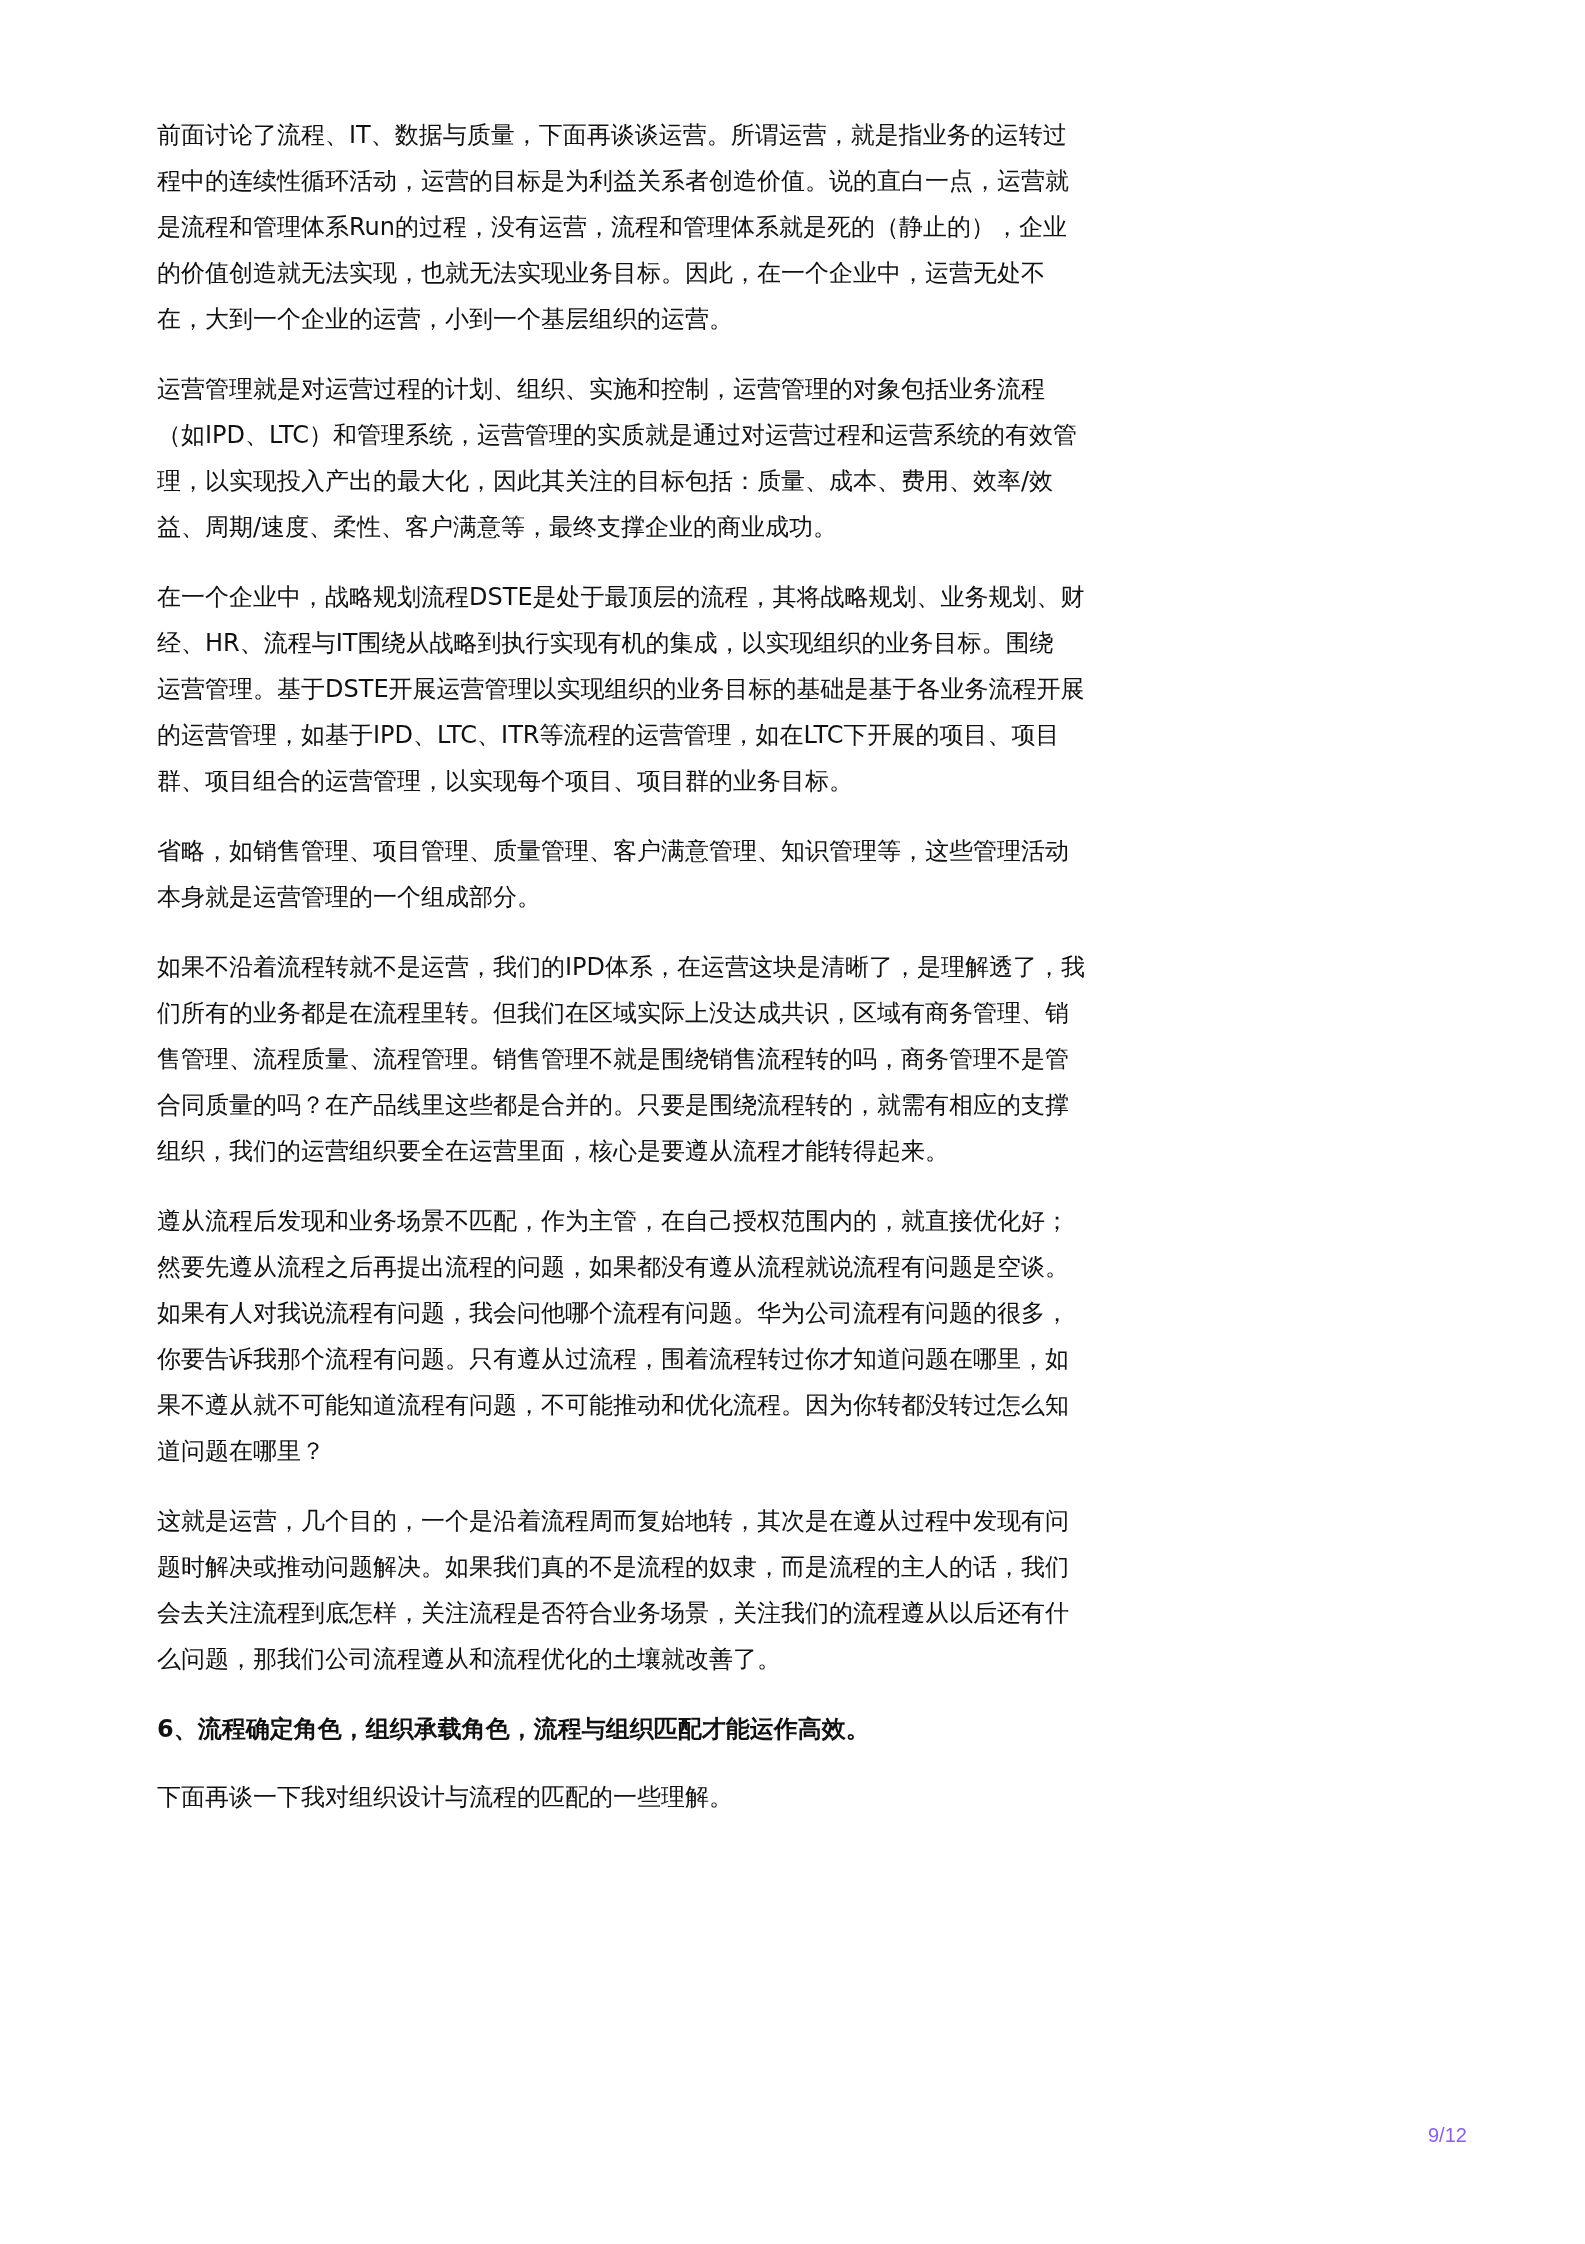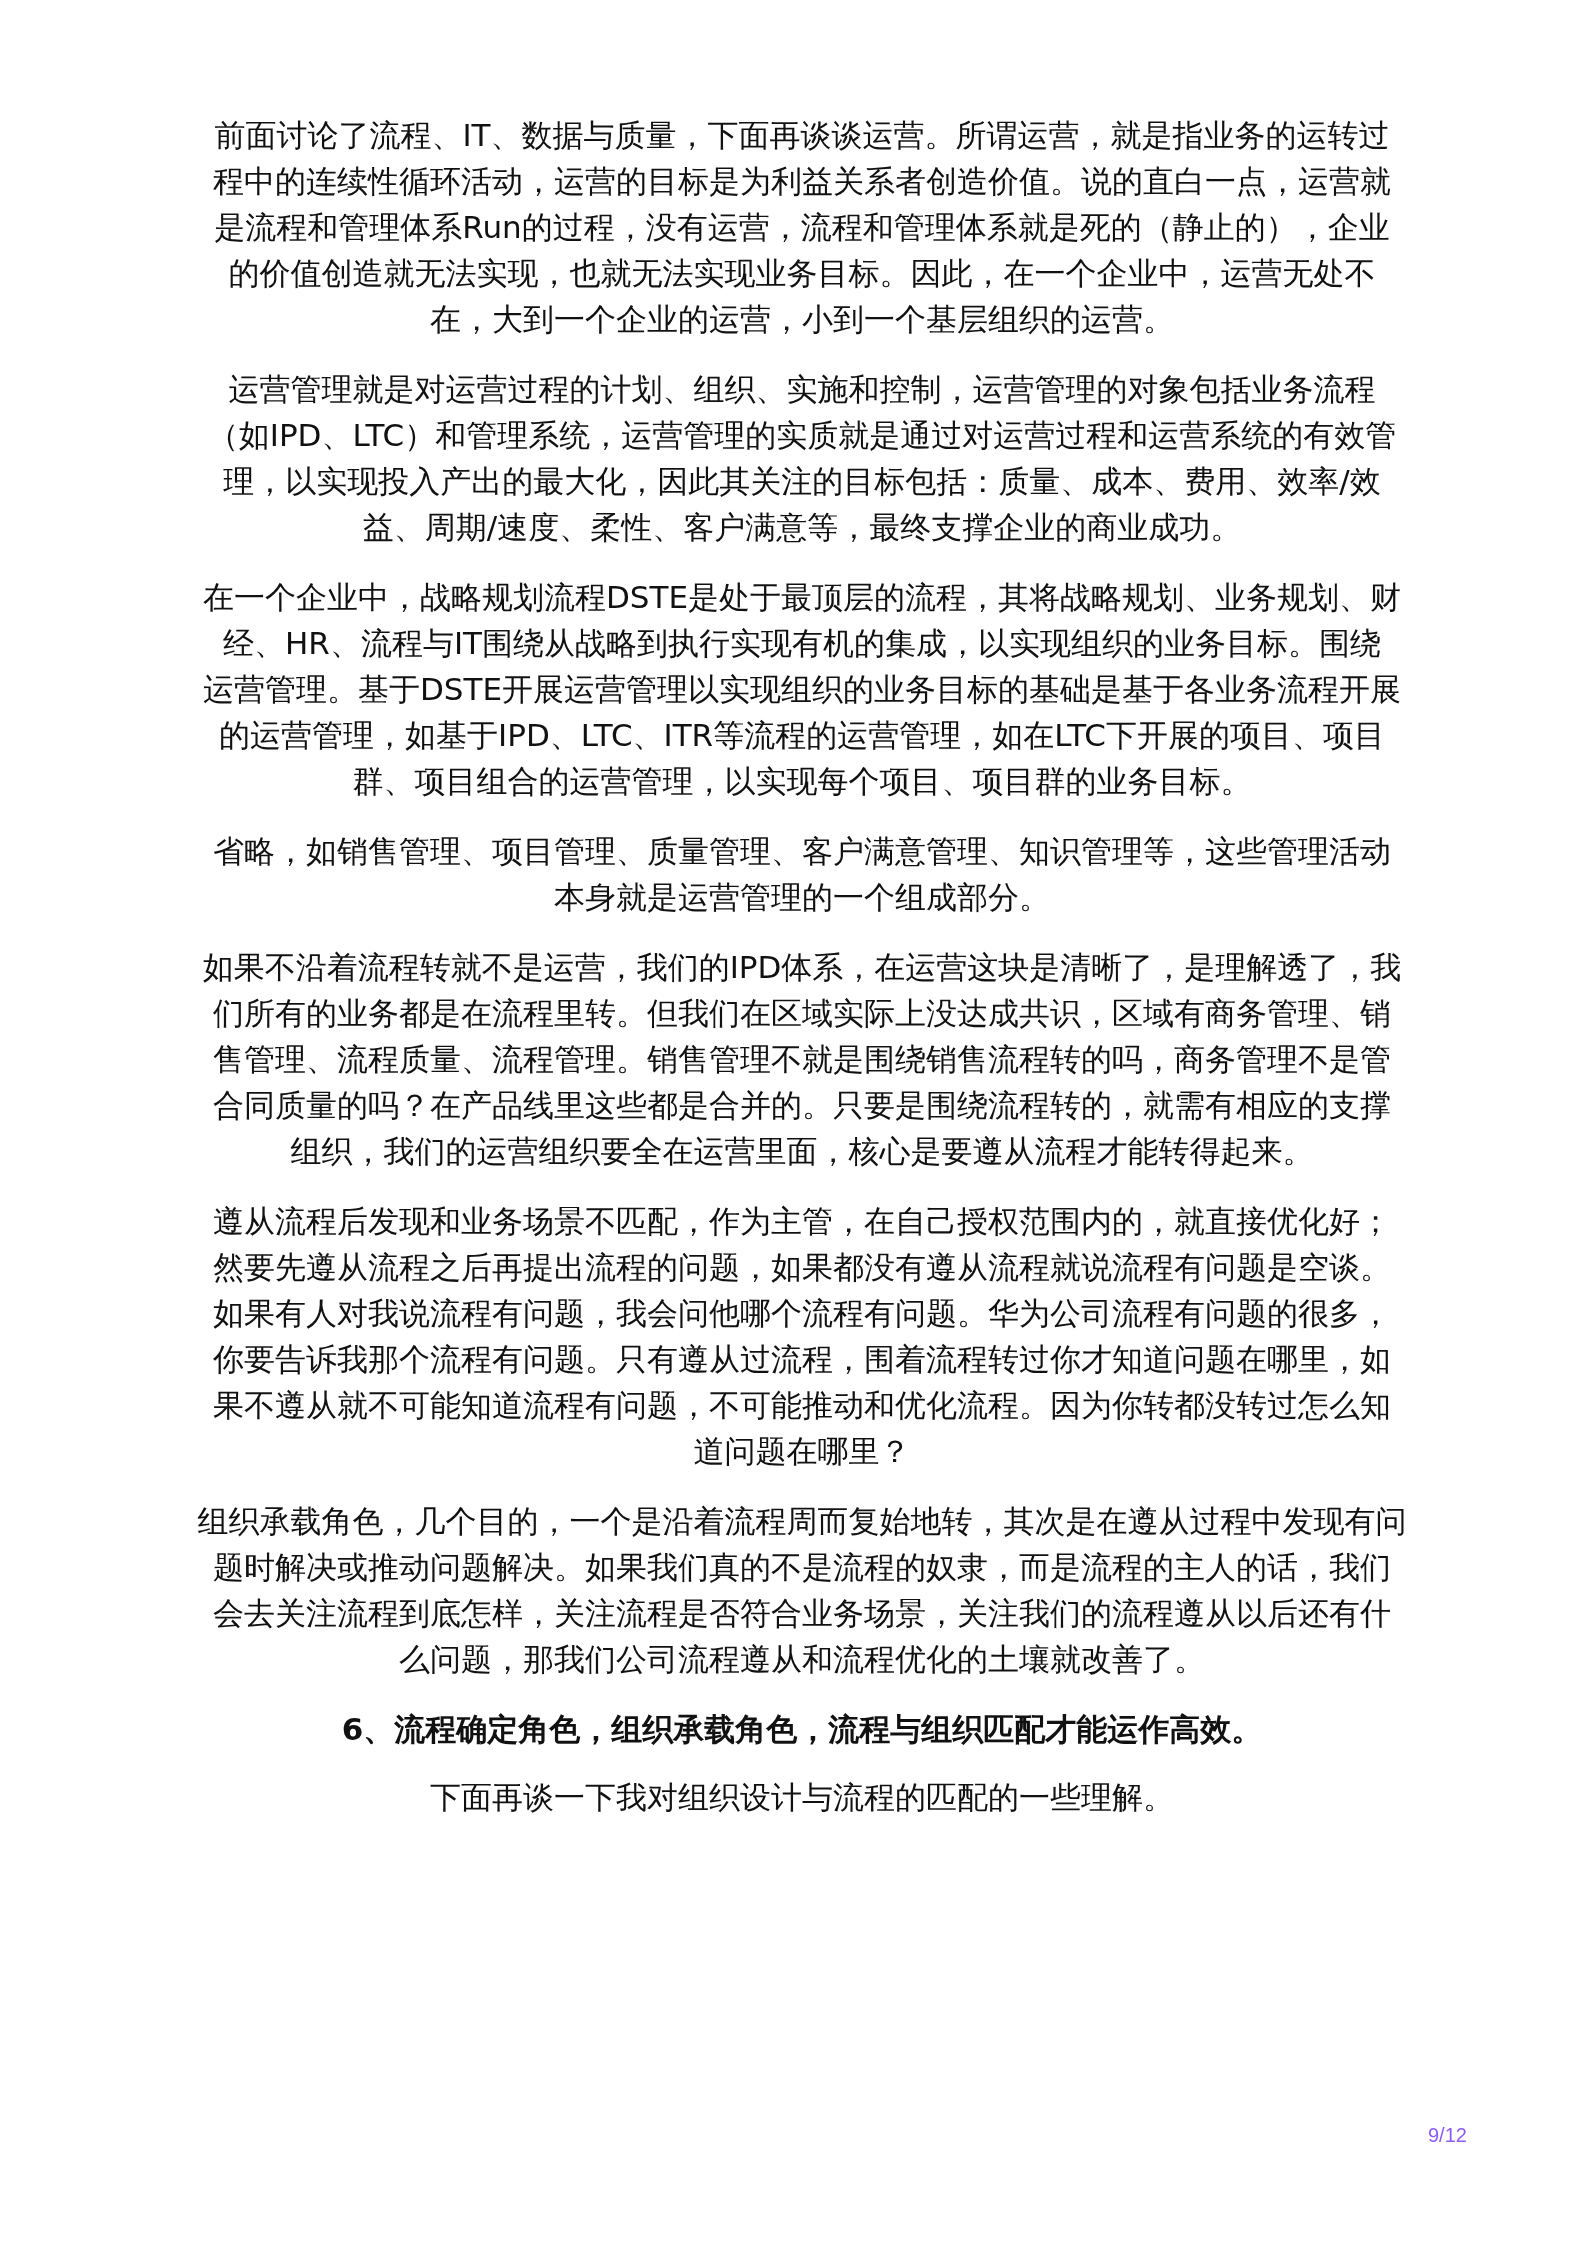--- a/index.html
+++ b/index.html
@@ -19,26 +19,25 @@
       position: absolute;
       left: 157px;
       top: 112px;
       width: 1290px;
     }
     .para {
       margin: 0 0 24px 0;
     }
     .line {
       display: block;
-      font-size: 31px;
+      font-size: 24px;
       line-height: 46px;
       height: 46px;
       white-space: nowrap;
       letter-spacing: 0px;
-      text-align: center;
     }
     .heading {
       margin: 4px 0 22px 0;
     }
     .heading .line {
       font-weight: bold;
     }
     .page-number {
       position: absolute;
       left: 1428px;
@@ -92,21 +91,21 @@
   <div class="para">
     <span class="line">遵从流程后发现和业务场景不匹配，作为主管，在自己授权范围内的，就直接优化好；</span>
     <span class="line">然要先遵从流程之后再提出流程的问题，如果都没有遵从流程就说流程有问题是空谈。</span>
     <span class="line">如果有人对我说流程有问题，我会问他哪个流程有问题。华为公司流程有问题的很多，</span>
     <span class="line">你要告诉我那个流程有问题。只有遵从过流程，围着流程转过你才知道问题在哪里，如</span>
     <span class="line">果不遵从就不可能知道流程有问题，不可能推动和优化流程。因为你转都没转过怎么知</span>
     <span class="line">道问题在哪里？</span>
   </div>
 
   <div class="para">
-    <span class="line">组织承载角色，几个目的，一个是沿着流程周而复始地转，其次是在遵从过程中发现有问</span>
+    <span class="line">这就是运营，几个目的，一个是沿着流程周而复始地转，其次是在遵从过程中发现有问</span>
     <span class="line">题时解决或推动问题解决。如果我们真的不是流程的奴隶，而是流程的主人的话，我们</span>
     <span class="line">会去关注流程到底怎样，关注流程是否符合业务场景，关注我们的流程遵从以后还有什</span>
     <span class="line">么问题，那我们公司流程遵从和流程优化的土壤就改善了。</span>
   </div>
 
   <div class="para heading">
     <span class="line">6、流程确定角色，组织承载角色，流程与组织匹配才能运作高效。</span>
   </div>
 
   <div class="para">

